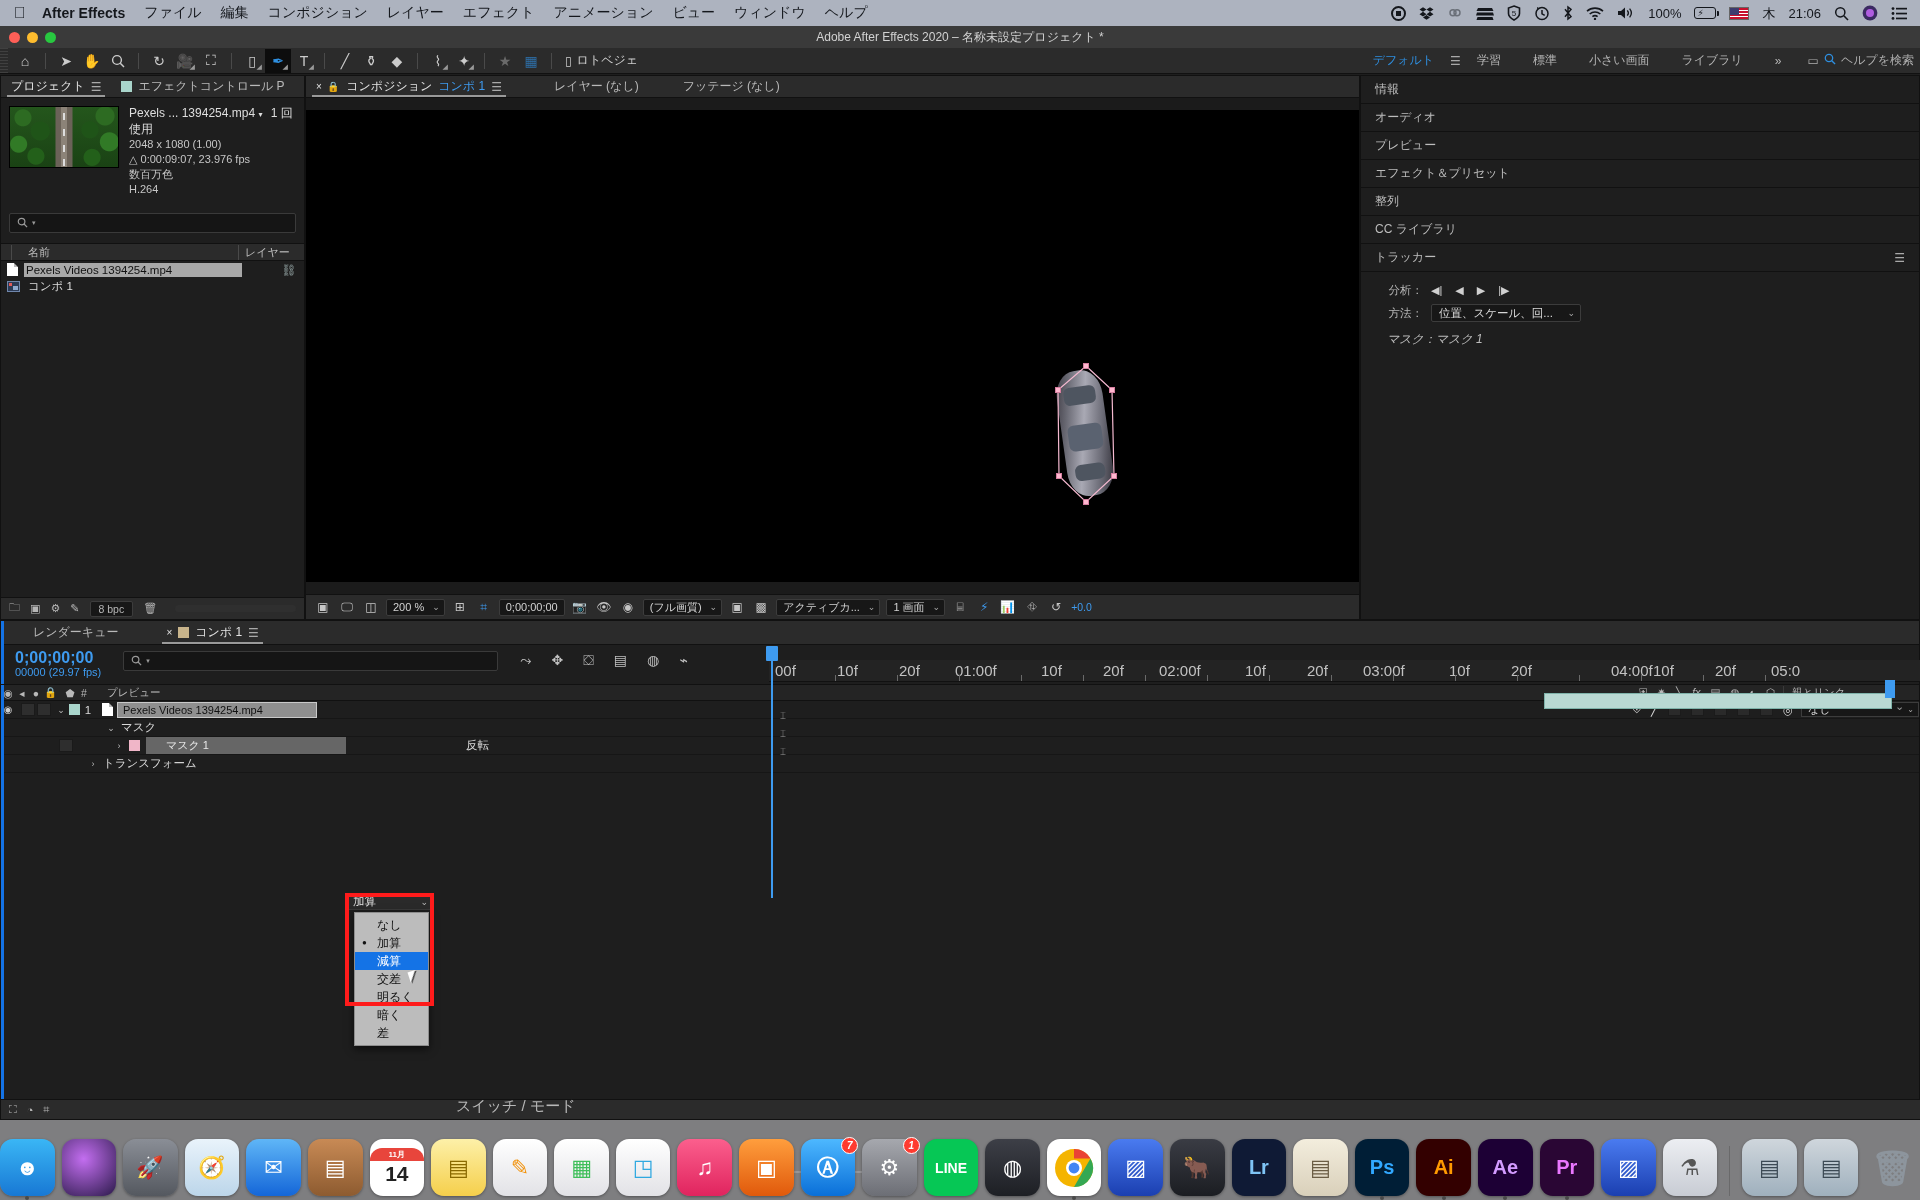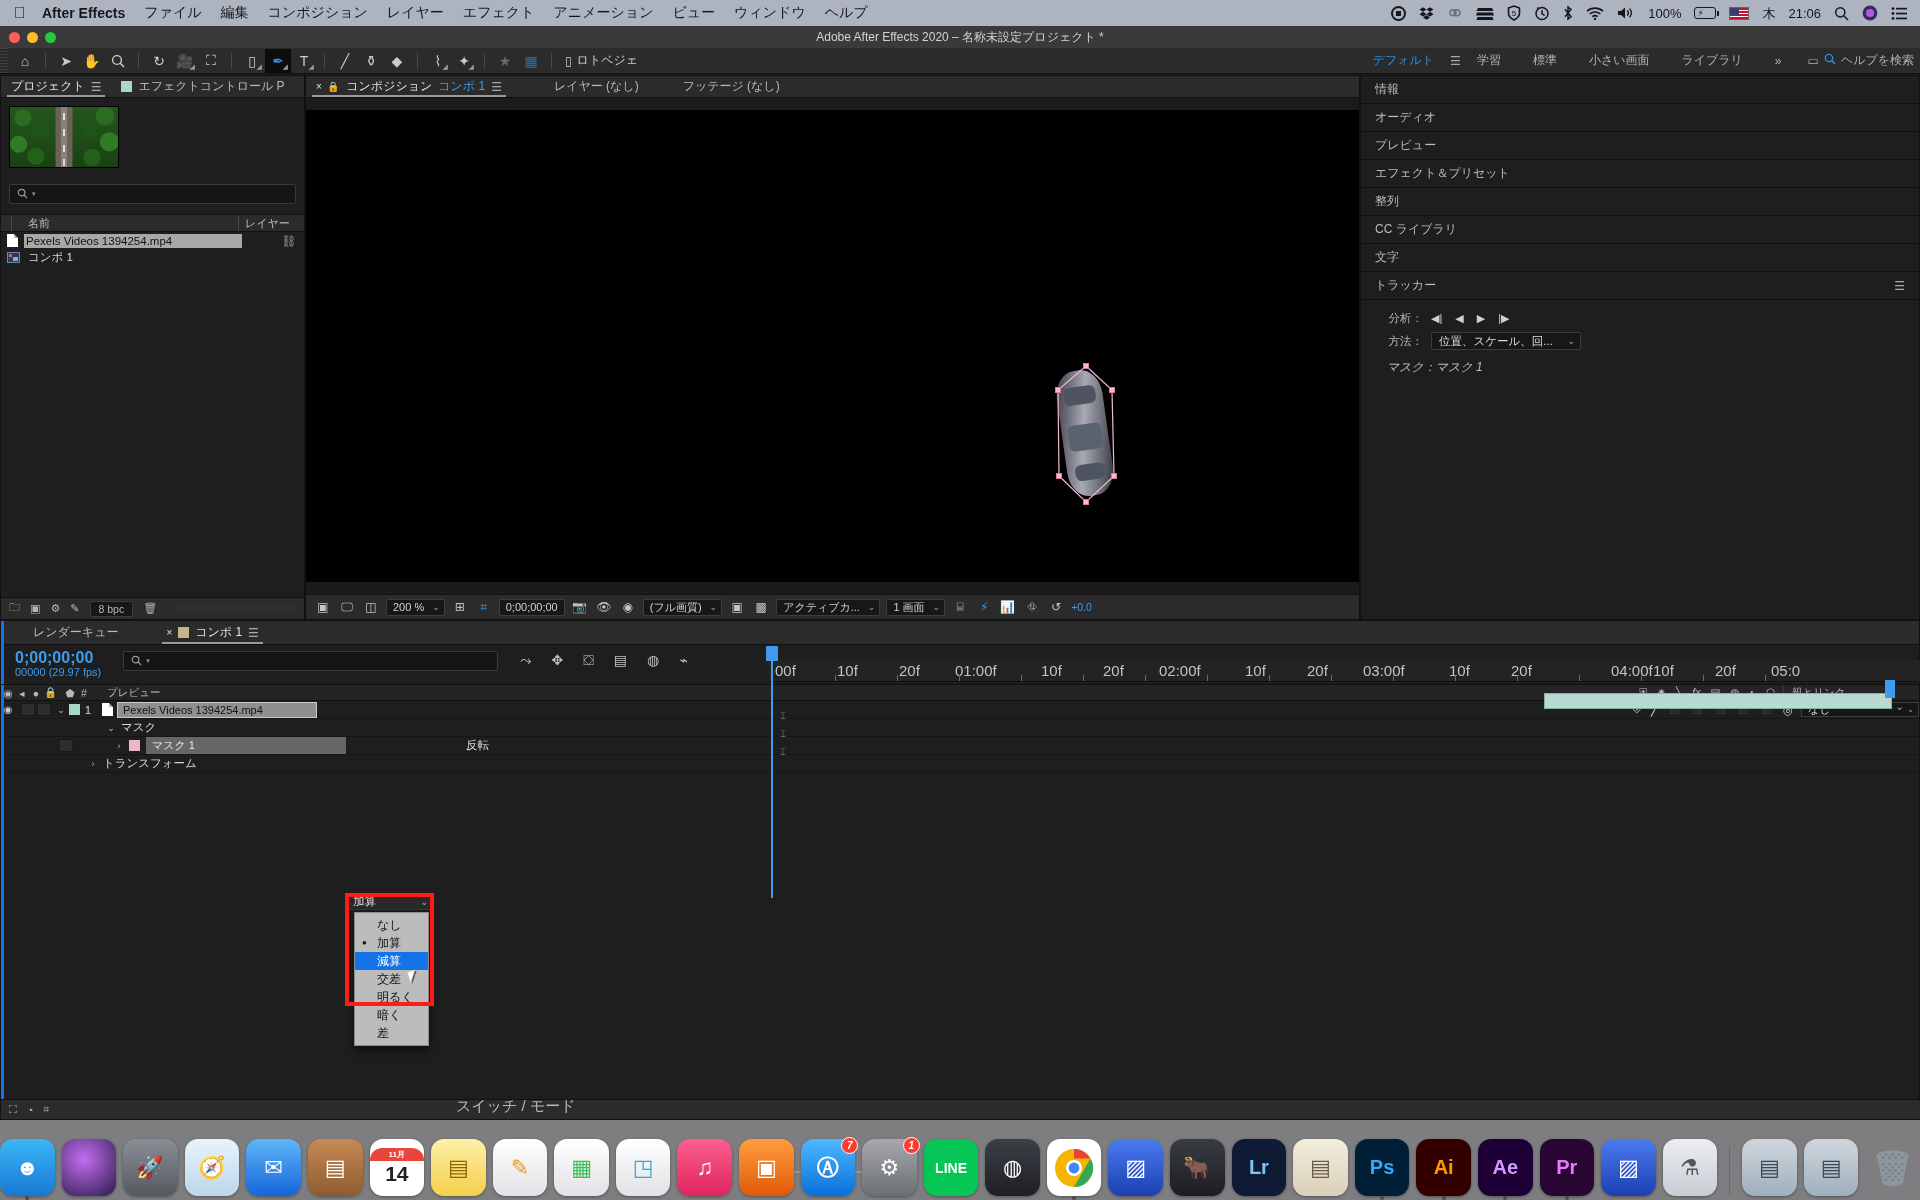--- a/index.html
+++ b/index.html
@@ -151,21 +151,21 @@
   .colhdr{height:16px;background:#242424;border-bottom:1px solid #111;display:flex;align-items:center;font-size:10.5px;color:#b9b9b9;}
   .lyrow{height:18px;display:flex;align-items:center;font-size:11.5px;color:#d8d8d8;border-bottom:1px solid #161616;}
   .eye{width:14px;text-align:center;color:#cfcfcf;font-size:10px;}
   .swbox{width:14px;height:13px;background:#2e2e2e;border:1px solid #1a1a1a;}
   .labelchip{width:11px;height:11px;background:#a9d5cb;}
   .srcname{background:#8f8f8f;color:#111;padding:1px 5px;margin-left:4px;border:1px solid #c9c9c9;min-width:200px;font-size:11px;}
   .swsq{width:13px;height:13px;background:#2a2a2a;border:1px solid #1b1b1b;}
   .parentsel{background:#171717;border:1px solid #3c3c3c;height:15px;width:118px;display:flex;align-items:center;
         justify-content:space-between;padding:0 4px 0 6px;font-size:11px;color:#ddd;}
   .maskchip{width:11px;height:11px;background:#f0b6c8;}
-  .maskname{background:#666;color:#e8e8e8;padding:1px 6px;width:200px;font-size:11px;}
+  .maskname{background:#666;color:#e8e8e8;padding:1px 20px;width:200px;font-size:11px;}
   .arrow{font-size:9px;color:#bbb;width:12px;text-align:center;}
 
   
   .ddwrap{position:absolute;left:345px;top:893px;width:89px;z-index:40;}
   .ddhighlight{position:absolute;left:345px;top:893px;width:89px;height:87px;border:4px solid #ff1b1b;pointer-events:none;z-index:60;}
   .ddbtn{height:17px;background:#2a2a2a;border:1px solid #3a3a3a;display:flex;align-items:center;justify-content:space-between;
      padding:0 5px 0 7px;font-size:11.5px;color:#e3e3e3;}
   .ddmenu{position:absolute;left:9px;top:19px;width:75px;background:#bcbcbc;border:1px solid #8d8d8d;
      box-shadow:0 3px 8px rgba(0,0,0,.6);padding:3px 0;}
   .ddit{height:18px;display:flex;align-items:center;font-size:12px;color:#111;padding-left:22px;position:relative;}
@@ -381,20 +381,31 @@
 
     <div class="thumbrow">
       <div class="thumb">
         <div class="trees"></div>
         <div class="road"></div>
         <div class="dash" style="top:6px;"></div>
           <div class="dash" style="top:22px;"></div>
         <div class="dash" style="top:38px;"></div>
           <div class="dash" style="top:52px;"></div>
       </div>
+      <div class="meta">
+        <div class="r1">
+          <span>Pexels ... 1394254.mp4</span>
+          <span style="font-size:8px;">▾</span>
+          <span style="margin-left:5px;">1 回使用</span>
+        </div>
+        <div>2048 x 1080 (1.00)</div>
+        <div>△ <span>0:00:09:07, 23.976 fps</span></div>
+        <div>数百万色</div>
+        <div>H.264</div>
+      </div>
     </div>
 
     <div class="psearch">
       <span>
         <svg width="11" height="11" viewBox="0 0 12 12">
             <circle cx="5" cy="5" r="3.6" fill="none" stroke="#9a9a9a" stroke-width="1.3"></circle>
             <path d="M7.7 7.7L11 11" stroke="#9a9a9a" stroke-width="1.4"></path>
           </svg>
       </span>
       <span style="font-size:7px;">▾</span>
@@ -512,23 +523,20 @@
         <span>プレビュー</span>
       </div>
     <div class="srow">
         <span>エフェクト＆プリセット</span>
       </div>
     <div class="srow">
         <span>整列</span>
       </div>
     <div class="srow">
         <span>CC ライブラリ</span>
-      </div>
-    <div class="srow">
-        <span>文字</span>
       </div>
     <div class="srow">
       <span>トラッカー</span>
       <span class="hamb">☰</span>
     </div>
     <div class="trkbody">
       <div class="trkline">
         <span class="trklbl">分析：</span>
         <span class="trkbtns">
           <span>◀|</span>

